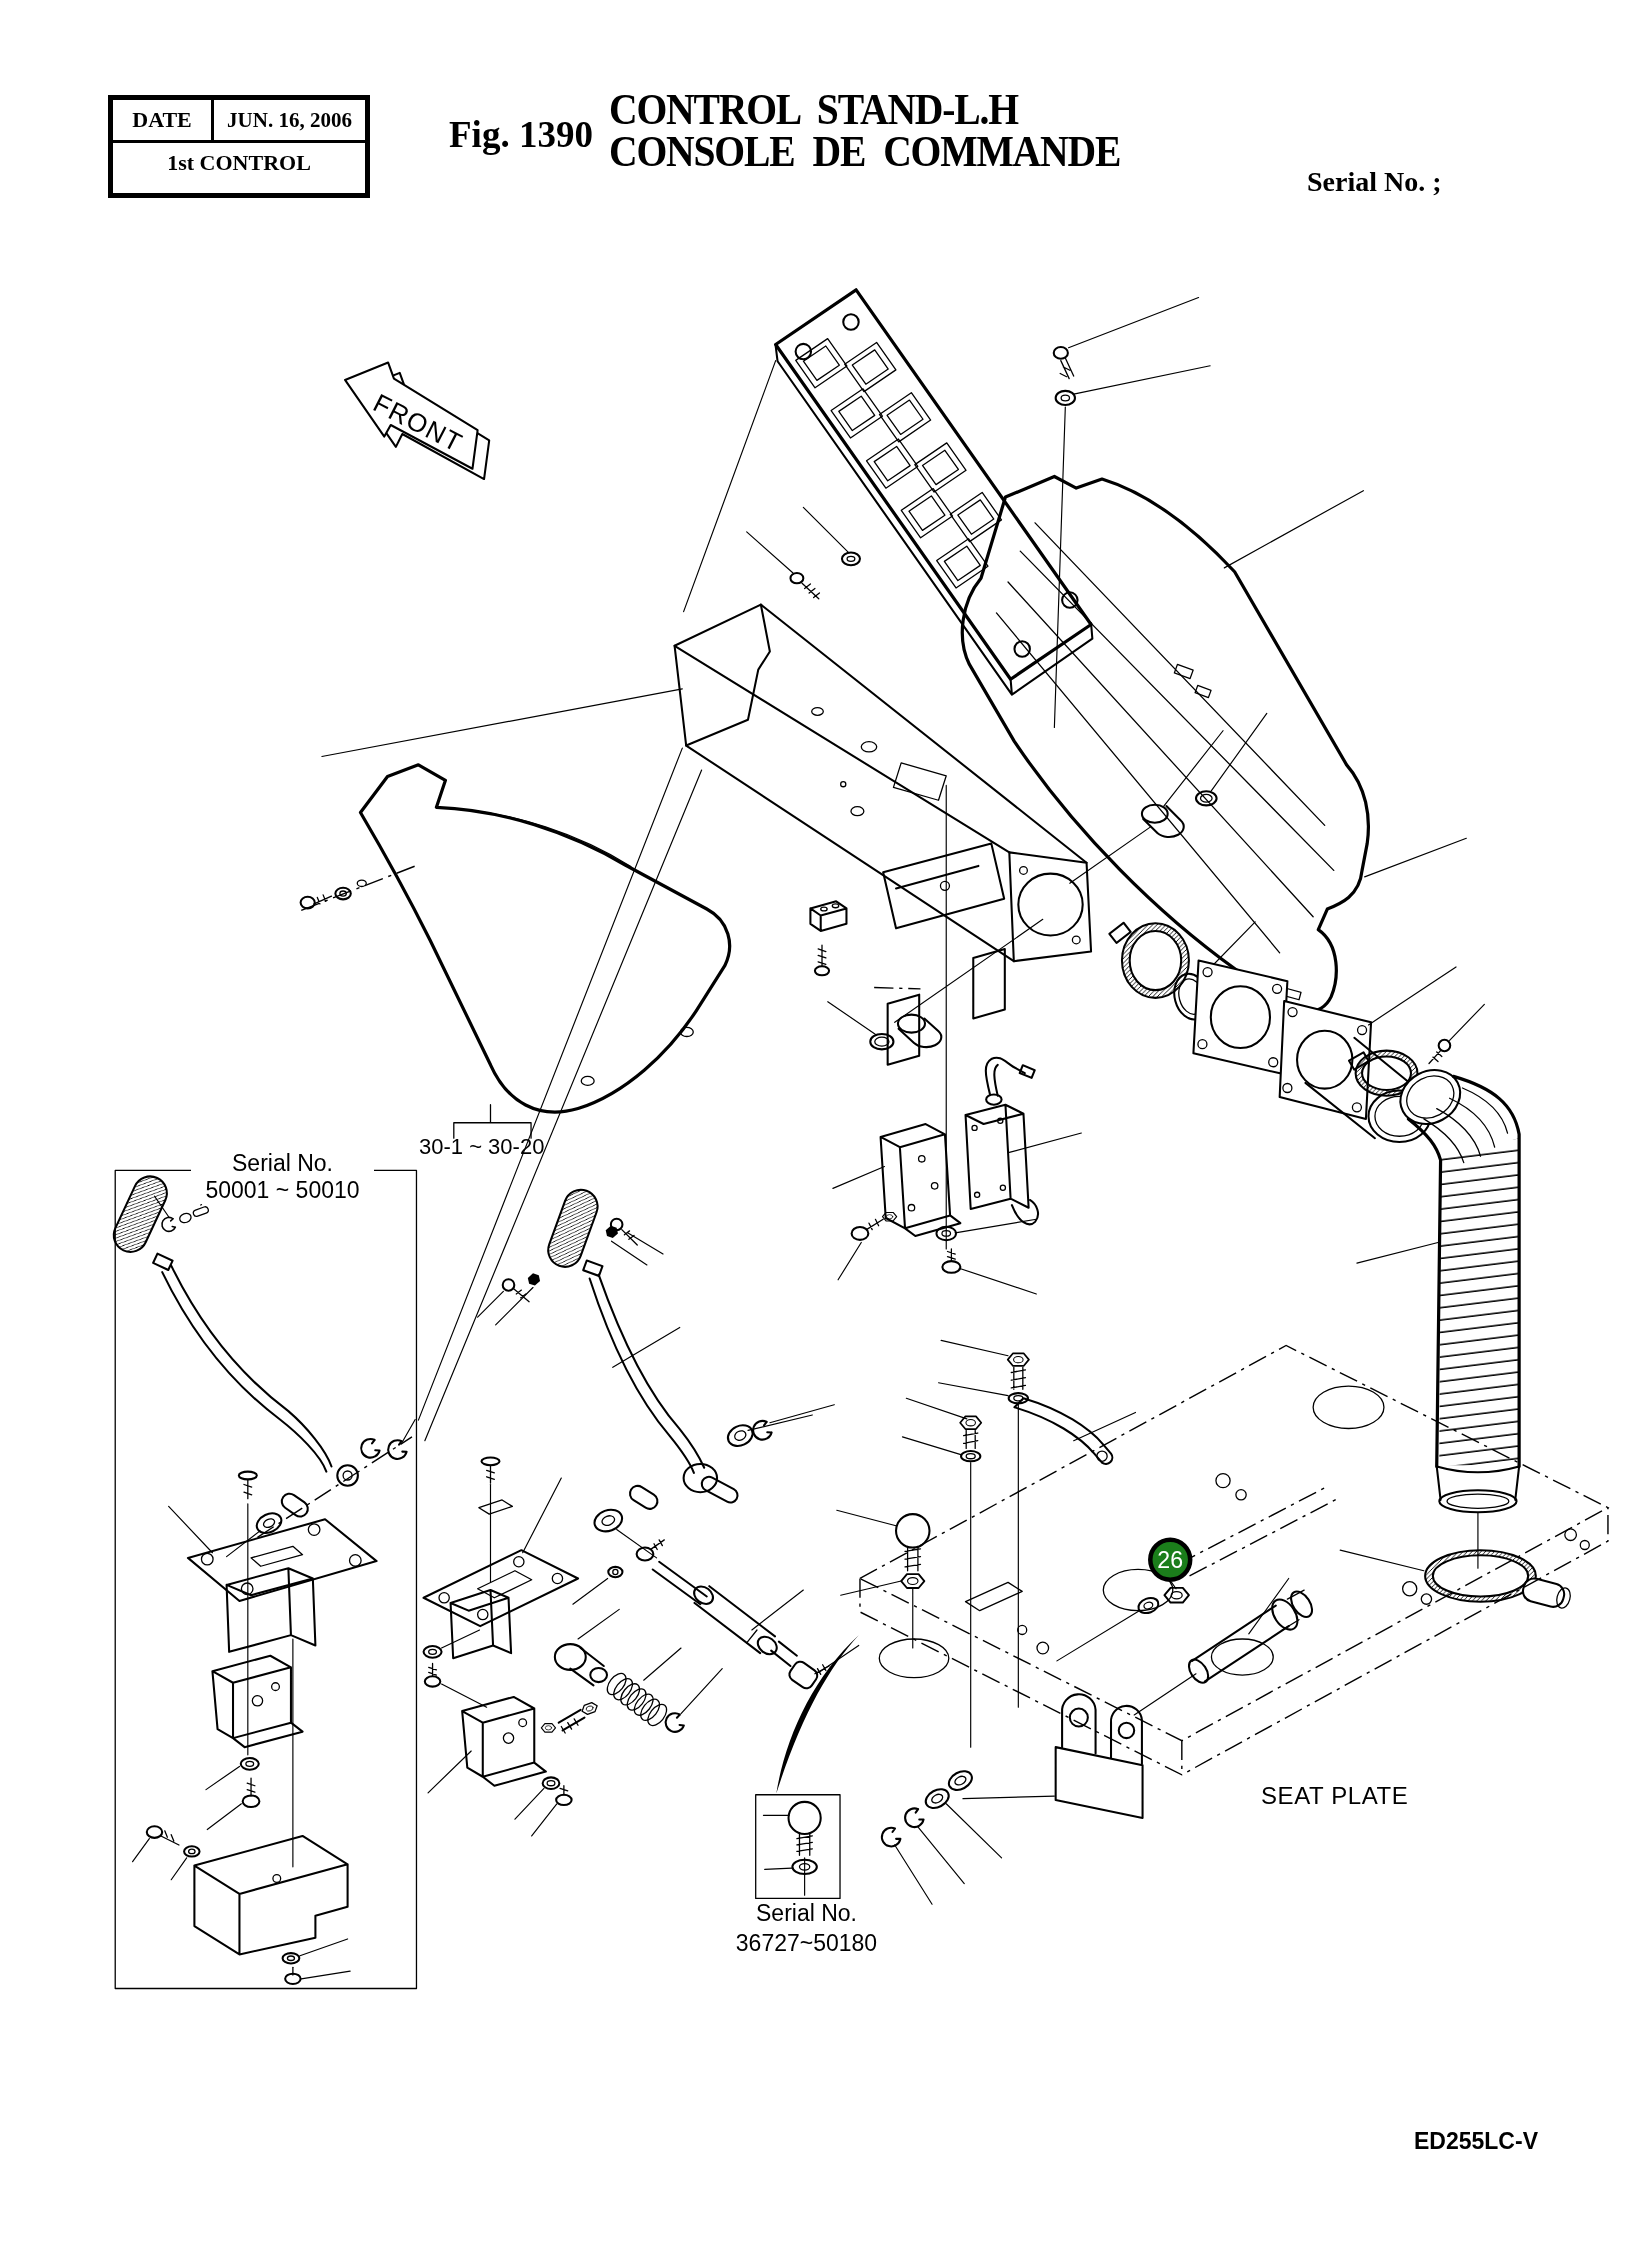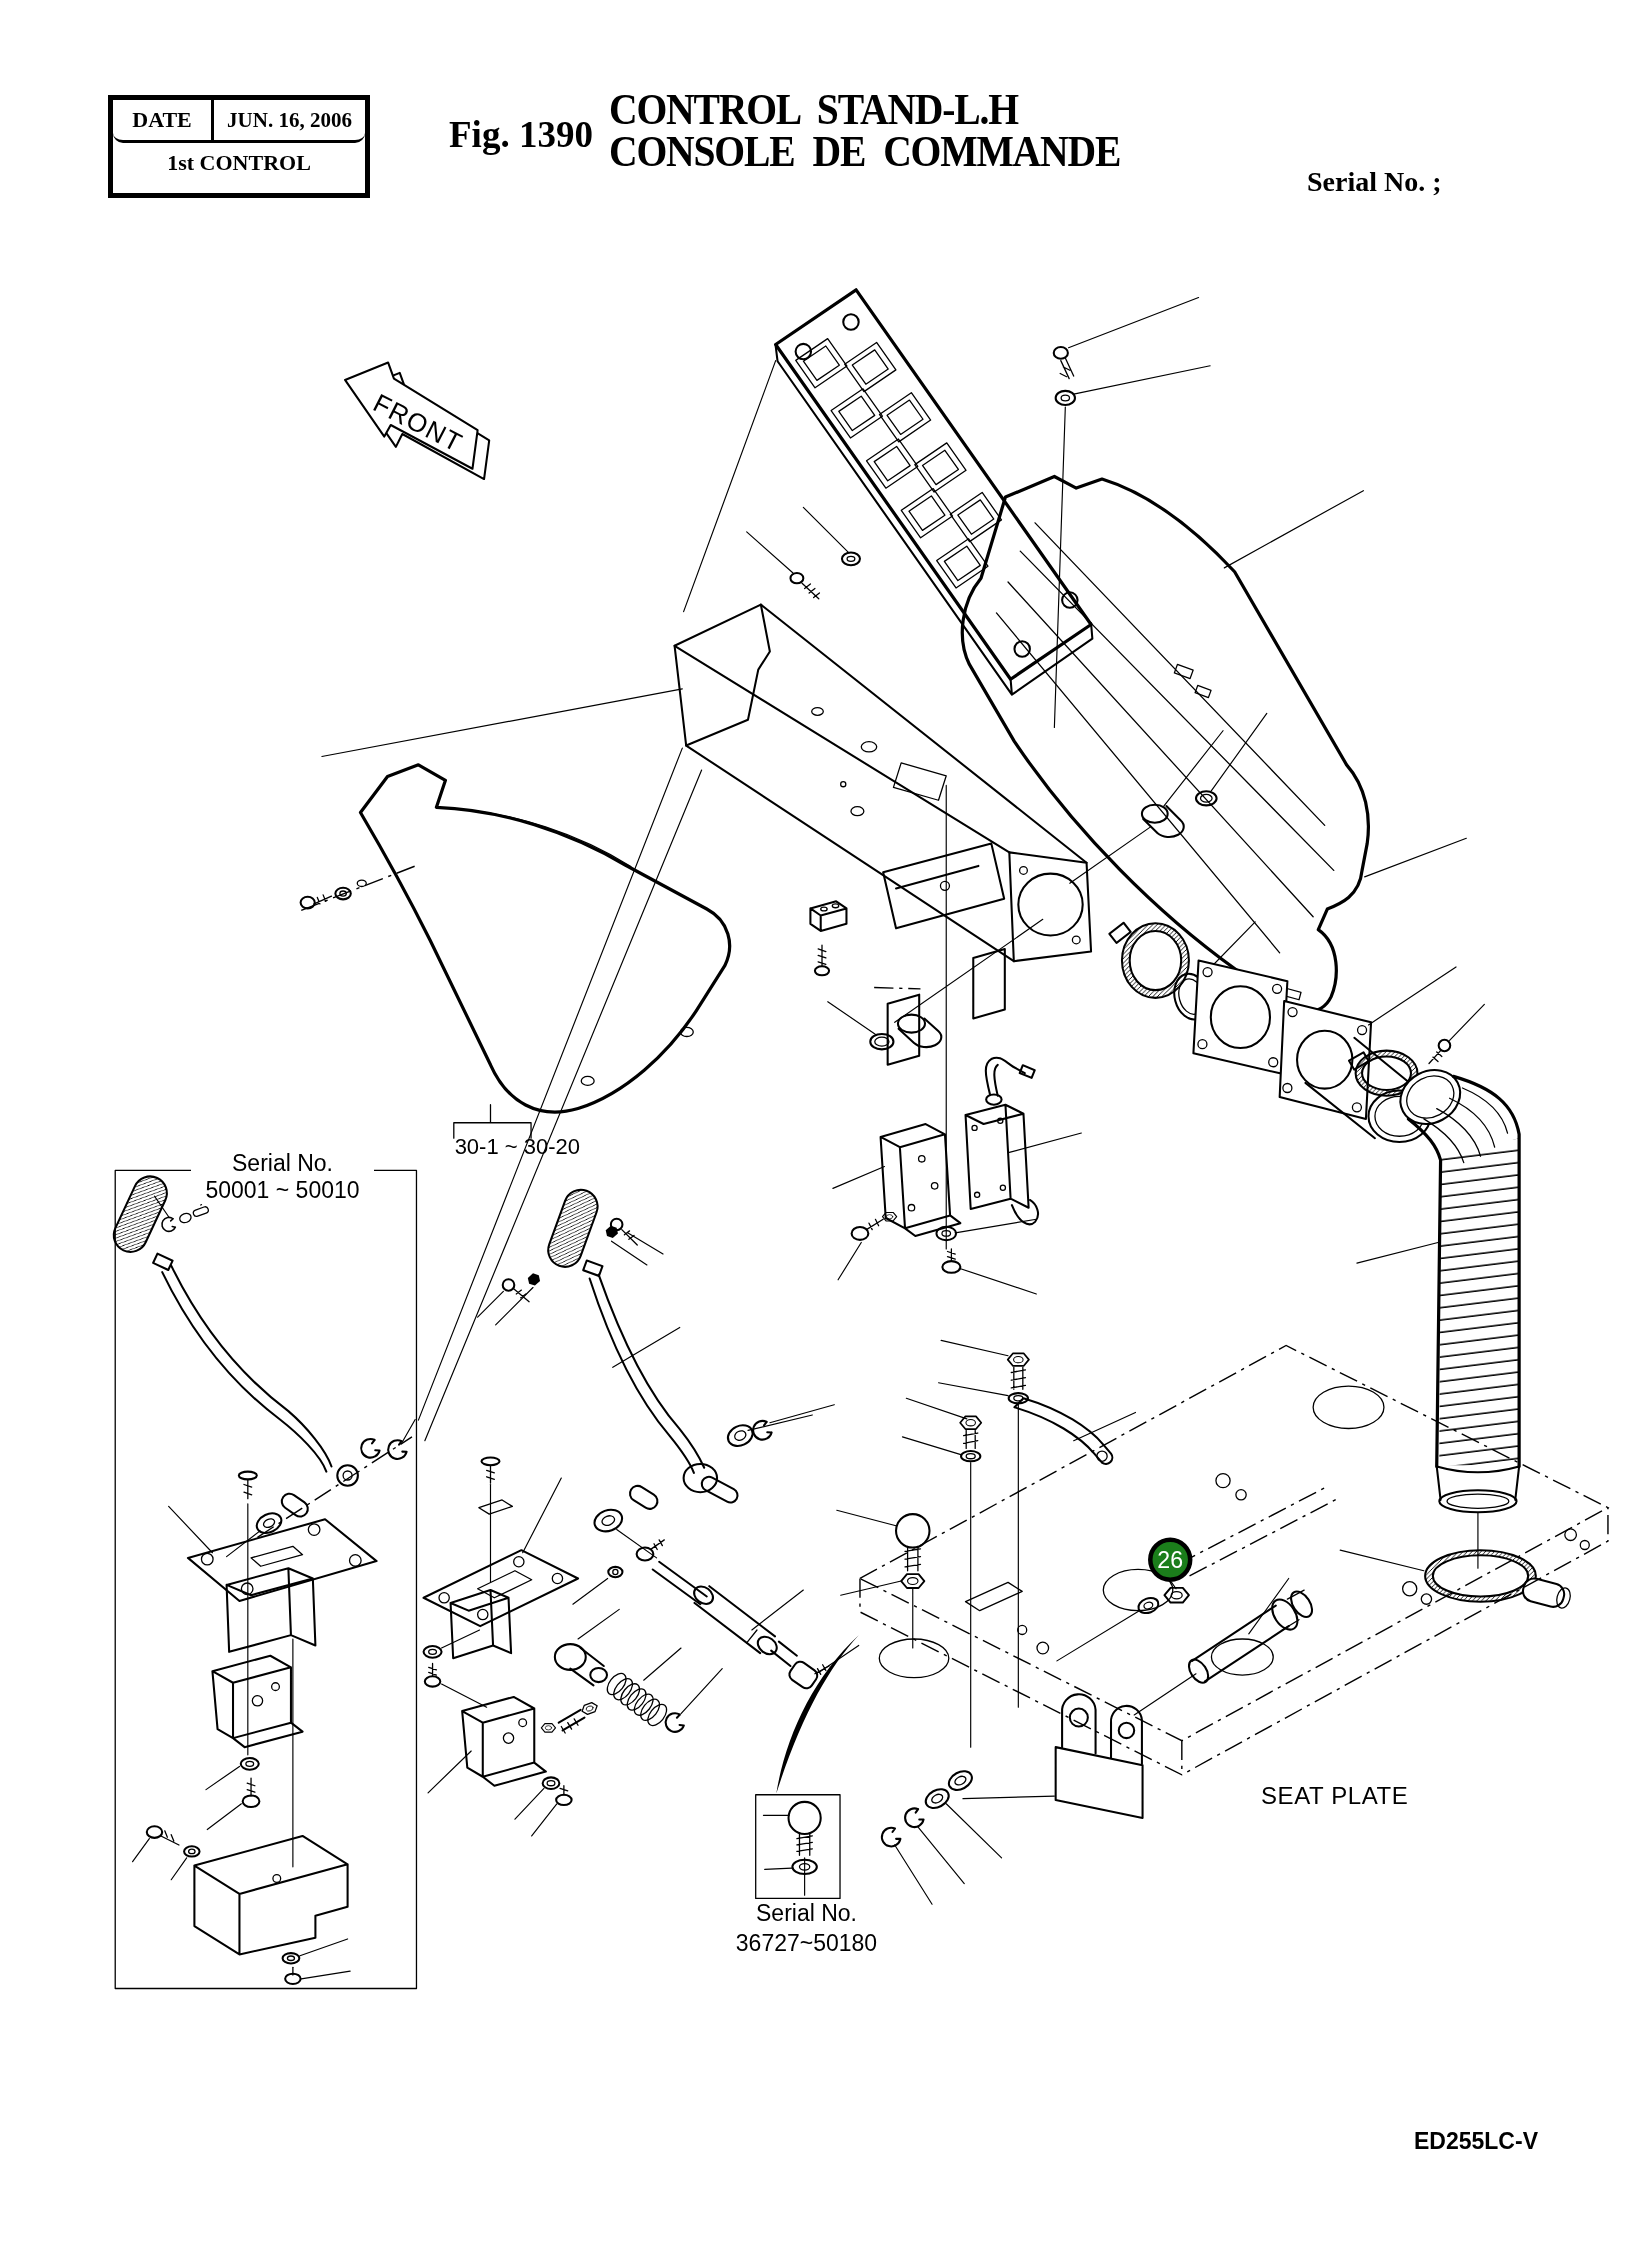--- a/index.html
+++ b/index.html
@@ -12,32 +12,32 @@
   .o2{fill:none;stroke:#000;stroke-width:2;stroke-linecap:round;stroke-linejoin:round;}
   .ld{fill:none;stroke:#000;stroke-width:1.8;stroke-linecap:round;}
   .dd{fill:none;stroke:#000;stroke-width:2.2;stroke-dasharray:30 9 5 9;}
   .wf{fill:#fff;stroke:#000;stroke-width:3.2;stroke-linejoin:round;}
   .hz{fill:url(#hatch);stroke:#000;stroke-width:3.2;stroke-linejoin:round;}
   .blk{fill:#000;stroke:none;}
   
   .abs{position:absolute;}
   .datebox{left:108px;top:95px;width:252px;height:93px;border:5.2px solid #000;
            font-family:"Liberation Serif",serif;font-weight:bold;}
-  .datebox .r1{display:flex;height:40px;border-bottom:3.9px solid #000;border-radius:10px;}
+  .datebox .r1{display:flex;height:40px;border-bottom:3.9px solid #000;}
   .datebox .c1{width:98px;border-right:3.9px solid #000;display:flex;align-items:center;justify-content:center;font-size:22px;}
   .datebox .c2{flex:1;display:flex;align-items:center;justify-content:center;font-size:21px;}
   .datebox .r2{height:40px;display:flex;align-items:center;justify-content:center;font-size:22px;}
   .fig{left:449px;top:113px;font-family:"Liberation Serif",serif;font-weight:bold;font-size:37px;}
   .titleblk{left:609px;top:89px;font-family:"Liberation Serif",serif;font-weight:bold;
             font-size:44px;line-height:42px;transform:scaleX(0.9);transform-origin:left top;
             letter-spacing:-1.3px;word-spacing:10.3px;white-space:nowrap;}
   .serialnote{left:1307px;top:166px;font-family:"Liberation Serif",serif;font-weight:bold;font-size:28px;}
   .front-label{left:364px;top:408px;width:109px;height:28px;text-align:center;font-size:26px;
                letter-spacing:1.3px;transform:rotate(27deg);}
-  .range-label{left:419px;top:1134px;width:161px;text-align:right;font-size:22px;}
+  .range-label{left:419px;top:1134px;width:161px;text-align:left;font-size:22px;}
   .inset-serial{left:191px;top:1150px;width:183px;text-align:center;font-size:23px;line-height:27px;background:#fff;}
   .seatplate-label{left:1261px;top:1782px;font-size:24px;letter-spacing:0.6px;}
   .detail-serial{left:720px;top:1898px;width:173px;text-align:center;font-size:23px;line-height:30px;}
   .doccode{left:1414px;top:2128px;font-size:23px;font-weight:bold;}
 </style>
 </head>
 <body>
 
 <div class="page">
 

